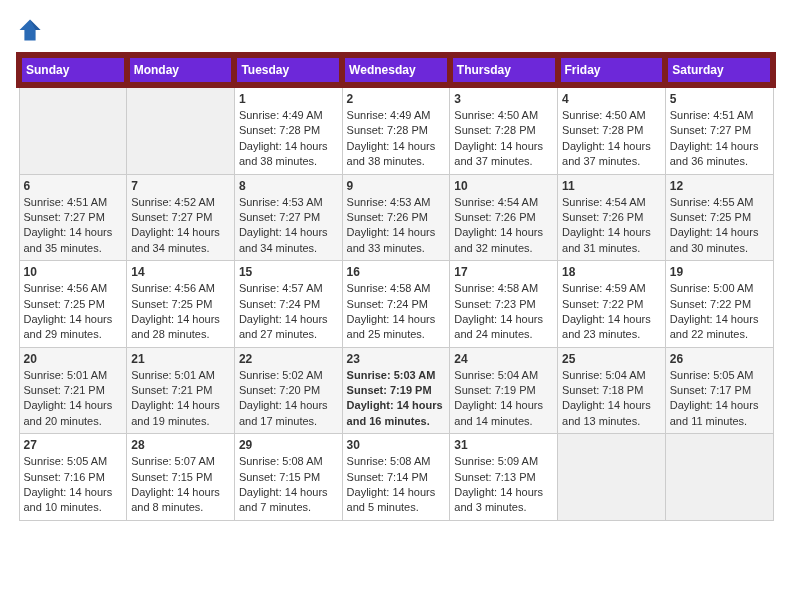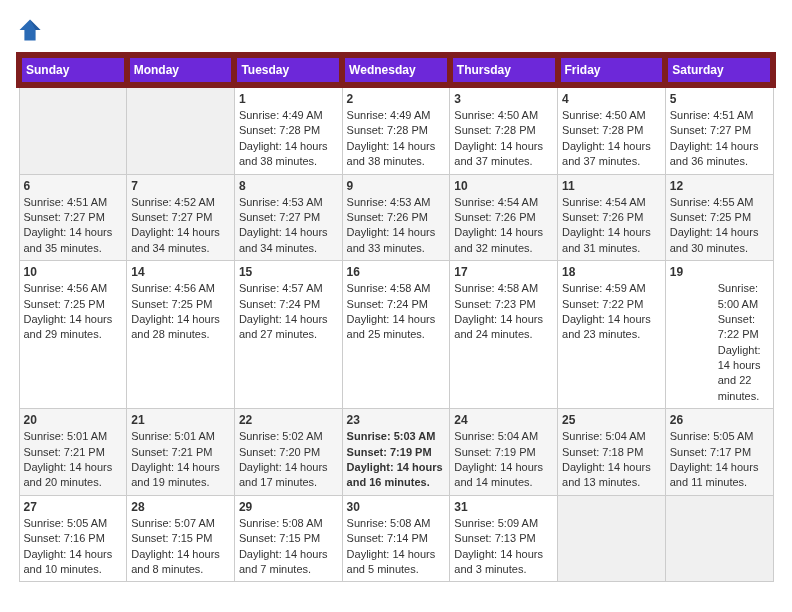--- a/index.html
+++ b/index.html
@@ -226,21 +226,21 @@
 Daylight: 14 hours and 24 minutes.</div>
         </td>
         <td>
           <span class="day-number">18</span>
           <div class="day-info" style="white-space: pre-line;">Sunrise: 4:59 AM
 Sunset: 7:22 PM
 Daylight: 14 hours and 23 minutes.</div>
         </td>
         <td>
           <span class="day-number">19</span>
-          <div class="day-info" style="white-space: pre-line; margin-left: 48px;">Sunrise: 5:00 AM
+          <div class="day-info" style="white-space: pre-line;">Sunrise: 5:00 AM
 Sunset: 7:22 PM
 Daylight: 14 hours and 22 minutes.</div>
         </td>
       </tr>
       <tr>
         <td>
           <span class="day-number">20</span>
           <div class="day-info" style="white-space: pre-line;">Sunrise: 5:01 AM
 Sunset: 7:21 PM
 Daylight: 14 hours and 20 minutes.</div>

